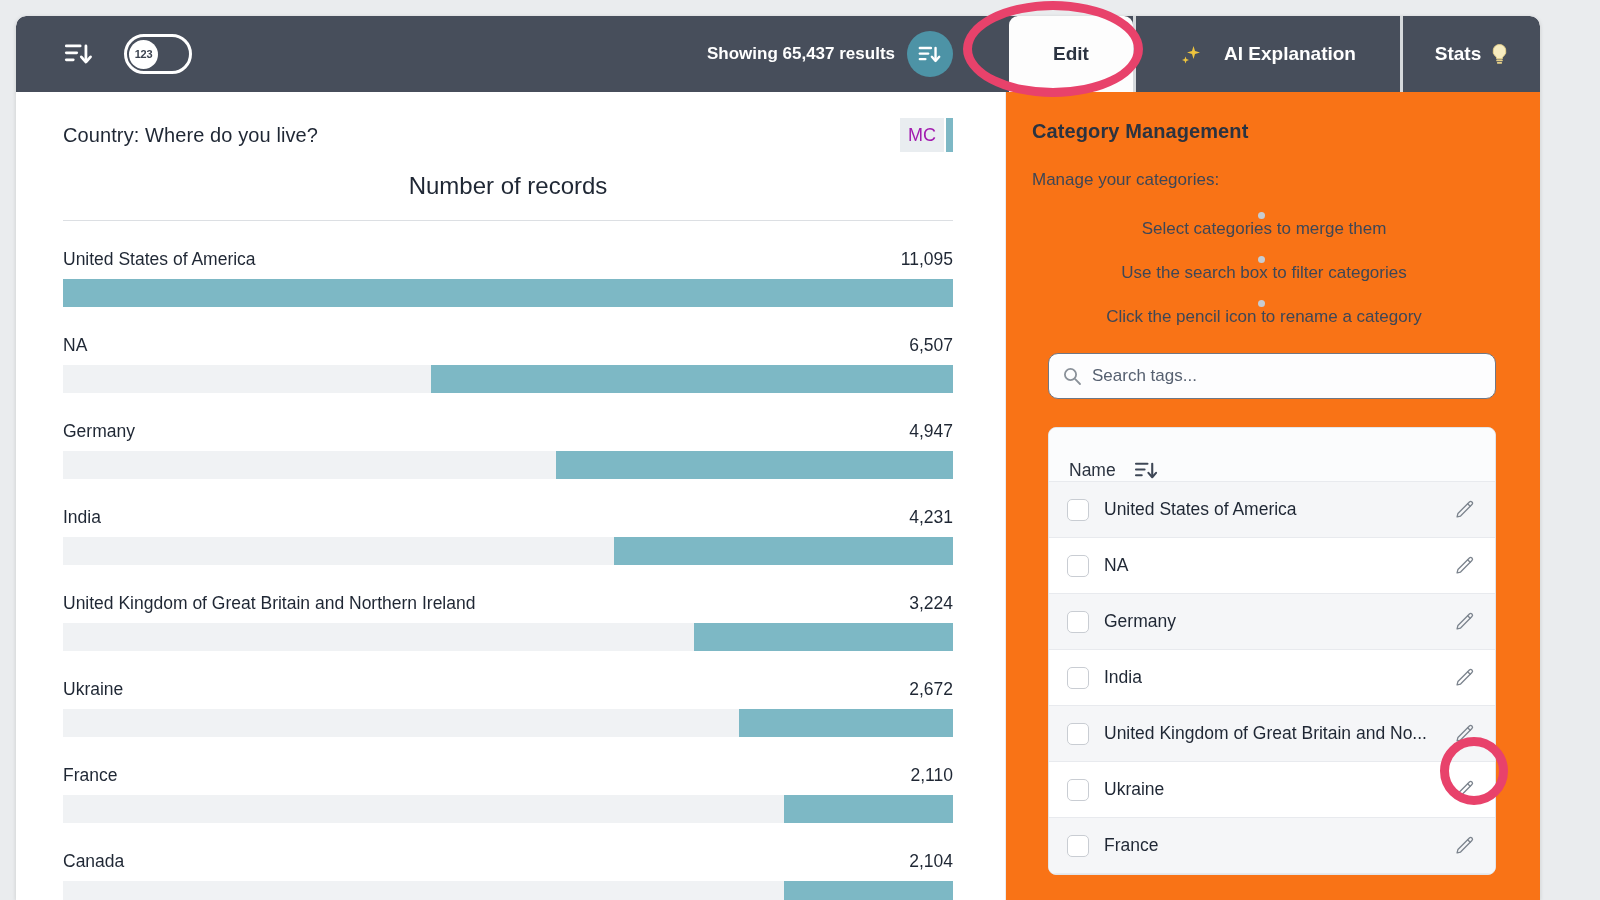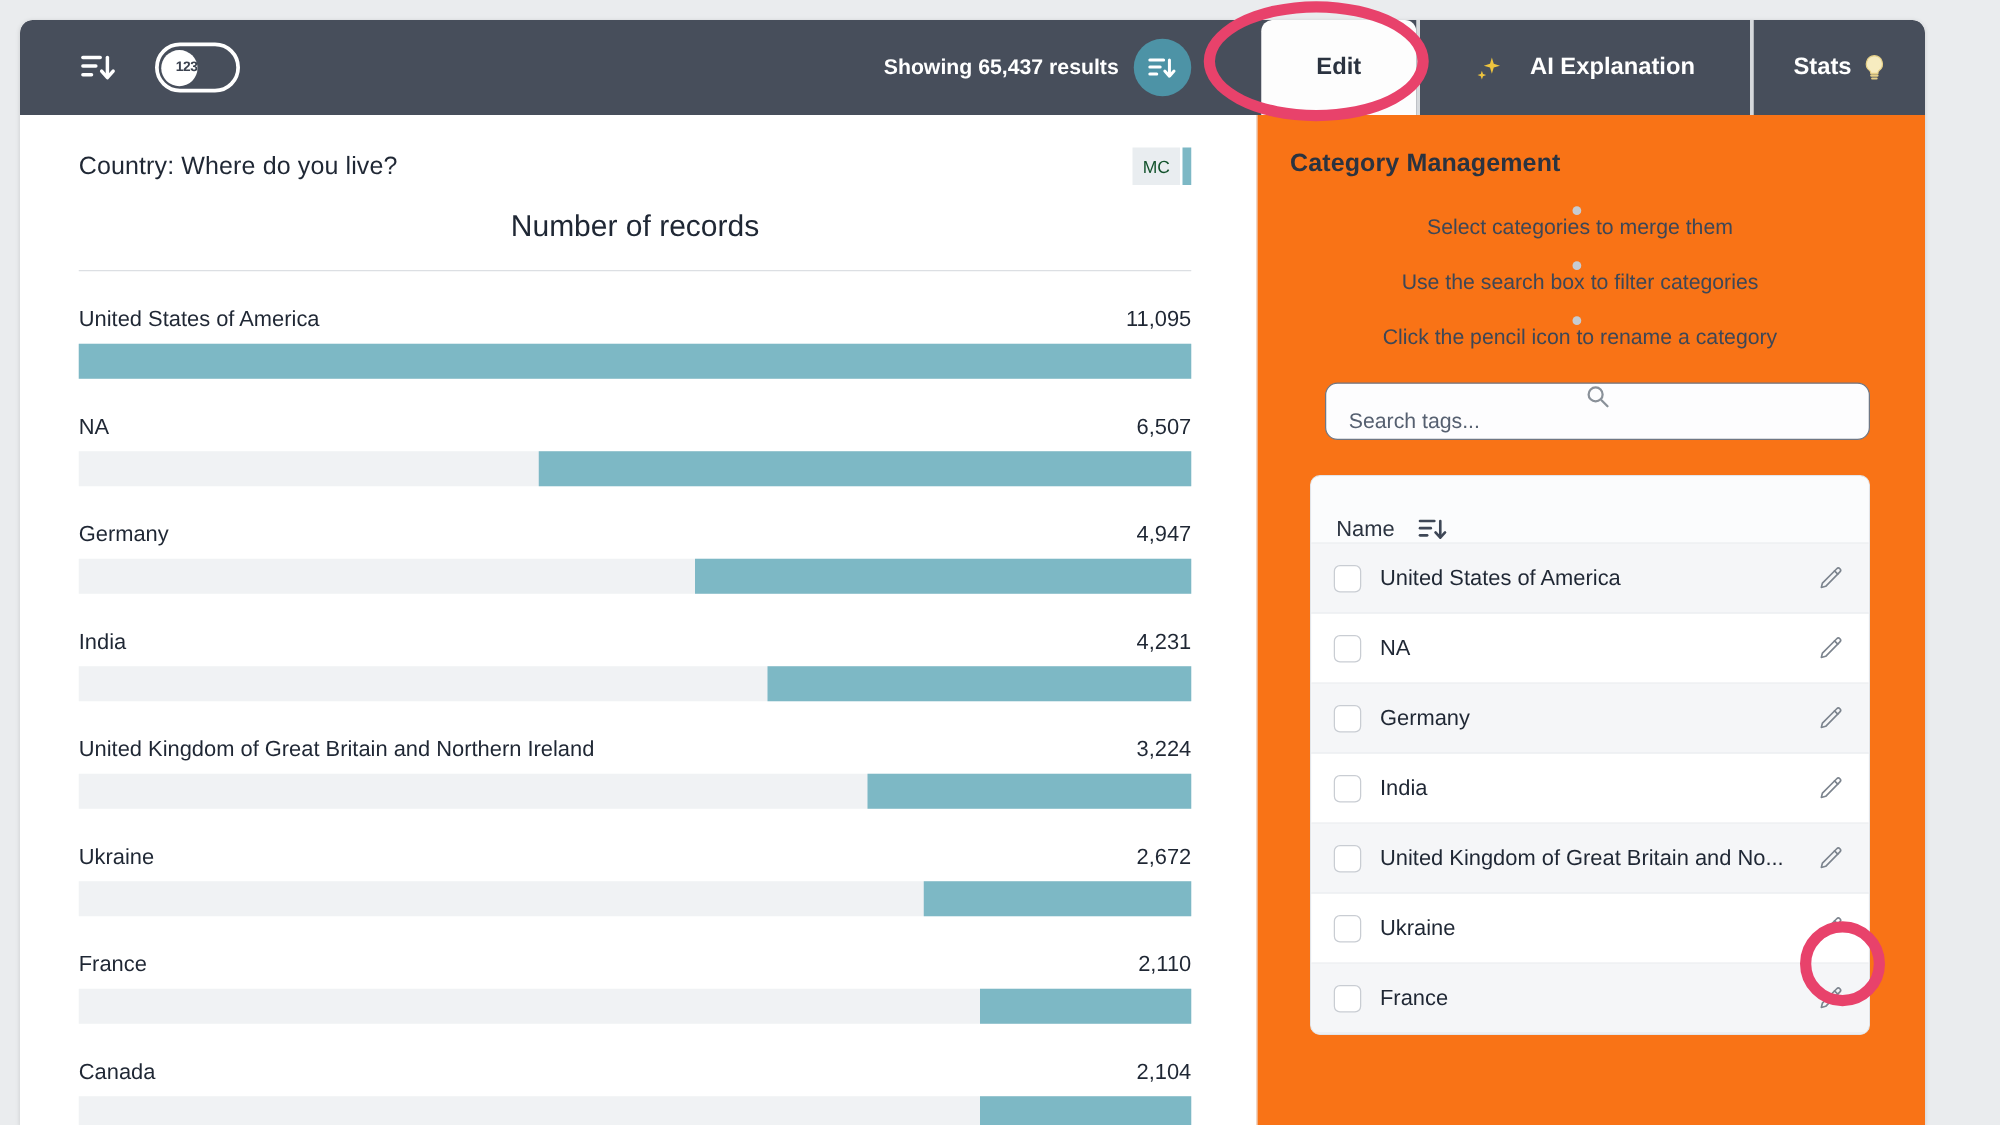--- a/index.html
+++ b/index.html
@@ -11,21 +11,21 @@
           display:flex; flex-direction:column; overflow:hidden; }
 
   
   .topbar { height:76px; flex:0 0 76px; background:#474e5b; border-radius:10px 10px 0 0;
             display:flex; align-items:center; }
   .tb-left { display:flex; align-items:center; gap:30px; padding-left:48px; }
   .icon { display:inline-flex; align-items:center; justify-content:center; }
   .toggle { width:68px; height:40px; border:3.5px solid #ffffff; border-radius:20px;
             display:flex; align-items:center; padding:2px; cursor:pointer; }
   .knob { width:29px; height:29px; background:#ffffff; border-radius:50%;
-          display:flex; align-items:center; justify-content:flex-end;
+          display:flex; align-items:center; justify-content:center;
           font-size:11px; font-weight:700; color:#3c4350; letter-spacing:-.3px; }
   .tb-spacer { flex:1; }
   .results { color:#ffffff; font-size:17px; font-weight:700; margin-right:12px; }
   .teal-btn { width:46px; height:46px; border-radius:50%; background:#4d93a6; border:none;
               display:flex; align-items:center; justify-content:center; cursor:pointer; margin-right:56px; }
 
   .tabs { display:flex; height:100%; flex:0 0 auto; }
   .tab { display:flex; align-items:center; justify-content:center; gap:10px;
          color:#ffffff; font-size:19px; font-weight:600; cursor:pointer; }
   .tab.edit  { width:124px; background:#fdfdfd; color:#2b3340; border-radius:9px 9px 0 0; }
@@ -34,39 +34,39 @@
   .tabdiv { width:3px; height:100%; background:#d6d9dc; }
 
   
   .content { flex:1; display:flex; min-height:0; }
 
   
   .chart { width:989px; flex:0 0 989px; padding:26px 52px 0 47px; background:#ffffff; }
   .chart-head { display:flex; align-items:center; justify-content:space-between;gap:44px; }
   .chart-title { font-size:20px; font-weight:400; color:#1f2734; letter-spacing:.1px; }
   .badge-wrap { display:flex; align-items:stretch; }
-  .mc { background:#e9edf0; color:#14532d; font-size:14px; padding:8px 8px; line-height:1; display:flex; align-items:center; }
+  .mc { background:#e9edf0; color:#a21caf; font-size:18px; padding:8px 8px; line-height:1; display:flex; align-items:center; }
   .mc-bar { width:7px; background:#7db8c5; margin-left:2px; }
   .col-head { text-align:center; font-size:24px; color:#1f2734; margin-top:20px; }
   .chart hr { border:none; border-top:1px solid #dcdfe3; margin-top:20px; }
   .chart-row { margin-top:28px; }
   .cr-head { display:flex; justify-content:space-between; align-items:baseline; font-size:17.5px; color:#1f2734; margin-bottom:9px; }
   .cr-track { height:28px; background:#f0f2f4; position:relative; cursor:pointer; }
   .cr-fill { position:absolute; right:0; top:0; height:100%; background:#7db8c5; }
 
   
   .panel { flex:1; background:#f97316; border-left:1px solid #ececee; padding:28px 44px 0 26px; overflow:hidden; }
   .panel h2 { font-size:20px; font-weight:700; color:#2b3340; letter-spacing:.1px; }
   .panel .intro { font-size:17px; color:#3e4756; margin-top:27px; }
   .bullets { list-style:none; margin-top:22px; }
   .bullets li { display:flex; align-items:center; margin-top:17px; font-size:17px; color:#3e4756;flex-direction:column; }
   .dot { width:7px; height:7px; border-radius:50%; background:#c6ccd3; margin:0 15px 0 9px; flex:0 0 7px; }
 
-  .search { margin:26px 0 0 28px; height:46px; border:1.6px solid #6f7784; border-radius:10px;
-            background:#fdfdfe; display:flex; align-items:center; padding:0 13px;flex-direction:column; }
+  .search { margin:26px 0 0 16px; height:46px; border:1.6px solid #6f7784; border-radius:10px;
+            background:#fdfdfe; display:flex; align-items:center; padding:0 13px; }
   .search input { border:none; outline:none; background:transparent; font-size:17px; color:#3c4554;
                   font-family:"Liberation Sans", sans-serif; margin-left:10px; width:100%; }
   .search input::placeholder { color:#566070; opacity:1; }
 
   .list { margin:28px 0 0 16px; background:#ffffff; border:1px solid #e2e5e9; border-radius:8px; overflow:hidden; }
   .list-head { height:54px; display:flex; align-items:flex-end; gap:18px; padding:0 20px;
                font-size:17.5px; color:#2b3340; background:#fbfcfd; border-bottom:1px solid #e8eaee; }
   .cat-row { height:56px; display:flex; align-items:center; padding:0 16px 0 18px;
              border-bottom:1px solid #e8eaee; cursor:pointer; background:#ffffff; }
   .cat-row.alt { background:#f5f6f8; }
@@ -227,20 +227,21 @@
             </div>
             <div class="cr-track">
               <div class="cr-fill" style="width: 18.96%;"></div>
             </div>
           </div>
         </div>
     </section>
 
     <aside class="panel">
       <h2>Category Management</h2>
+      <p class="intro">Manage your categories:</p>
       <ul class="bullets" id="bullets">
           <li>
             <span class="dot"></span>
             <span>Select categories to merge them</span>
           </li>
           <li>
             <span class="dot"></span>
             <span>Use the search box to filter categories</span>
           </li>
           <li>

